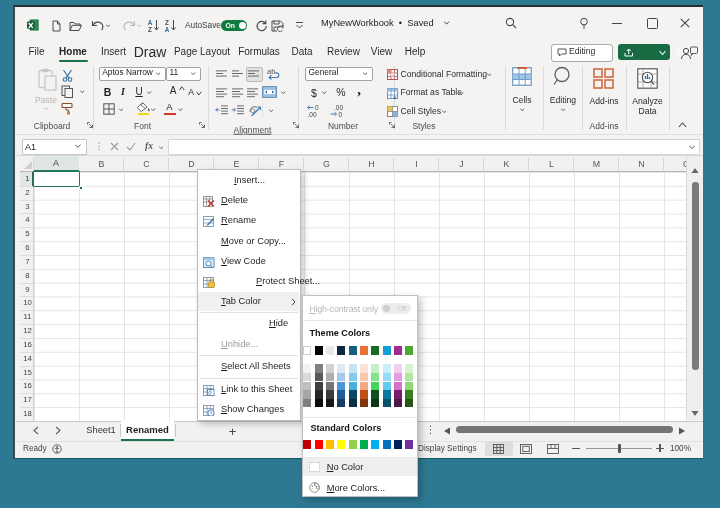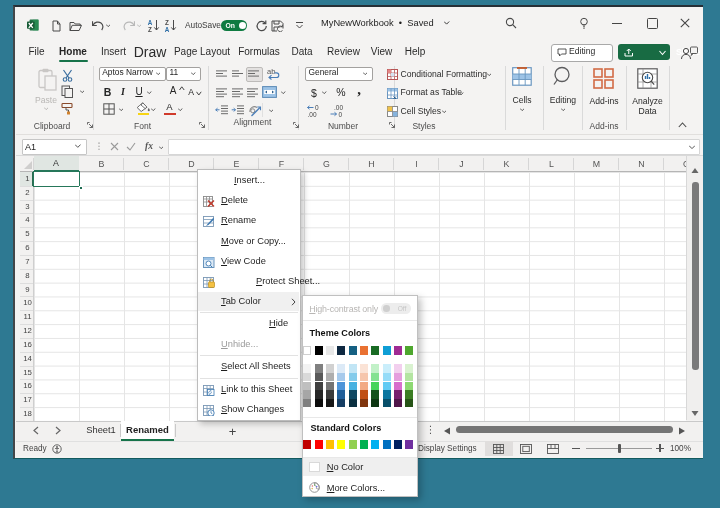--- a/index.html
+++ b/index.html
@@ -249,21 +249,21 @@
     <svg style="position:absolute;left:247.5px;top:103.5px;" width="15" height="14" viewBox="0 0 15 14">
       <path d="M2 8 a4.5 4.5 0 0 1 7-4.5" stroke="#8a8a8a" stroke-width="1.1" fill="none"></path>
       <circle cx="4.8" cy="6.8" r="2" fill="none" stroke="#8a8a8a" stroke-width="1"></circle>
       <path d="M3.5 12 L12 3.5" stroke="#4a7eb8" stroke-width="1.3"></path>
       <path d="M9.3 3 h3.2 v3.2" stroke="#4a7eb8" stroke-width="1.1" fill="none"></path>
     </svg>
     <svg style="position:absolute;left:268.8px;top:108.625px;" width="4.4" height="4.4" viewBox="0 0 4.4 4.4">
       <polyline points="0,0.44000000000000006 2.2,2.64 4.4,0.44000000000000006" fill="none" stroke="#5a5a5a" stroke-width="1"></polyline>
     </svg>
     <div style="position:absolute;left:261.5px;top:103px;width:0.8px;height:14px;background:#e0e0e0;"></div>
-    <div style="position:absolute;left:252.5px;top:122px;transform:translate(-50%,-50%);font-size:8.5px;color:#4c4c4c;white-space:nowrap;line-height:1;">Alignment</div>
+    <div style="position:absolute;left:252.5px;top:130px;transform:translate(-50%,-50%);font-size:8.5px;color:#4c4c4c;white-space:nowrap;line-height:1;text-decoration:underline;">Alignment</div>
     <svg style="position:absolute;left:292.5px;top:122px;" width="7" height="7" viewBox="0 0 7 7">
       <path d="M0.5 0.5 h2 M0.5 0.5 v2 M2 2 l3.5 3.5 M5.5 2.5 v3 h-3" fill="none" stroke="#5a5a5a" stroke-width="0.9"></path>
     </svg>
     <div style="position:absolute;left:305px;top:67.3px;width:66px;height:11.5px;background:#fff;border:1px solid #a3a19f;border-radius:2px;"></div>
     <div style="position:absolute;left:308.5px;top:67.64999999999999px;font-size:8.4px;color:#1e1e1e;white-space:nowrap;">General</div>
     <svg style="position:absolute;left:362.8px;top:71.925px;" width="4.4" height="4.4" viewBox="0 0 4.4 4.4">
       <polyline points="0,0.44000000000000006 2.2,2.64 4.4,0.44000000000000006" fill="none" stroke="#5a5a5a" stroke-width="1"></polyline>
     </svg>
     <div style="position:absolute;left:314px;top:92.5px;transform:translate(-50%,-50%);font-size:10.5px;color:#252525;white-space:nowrap;line-height:1;">$</div>
     <svg style="position:absolute;left:322.3px;top:91.125px;" width="4.4" height="4.4" viewBox="0 0 4.4 4.4">

